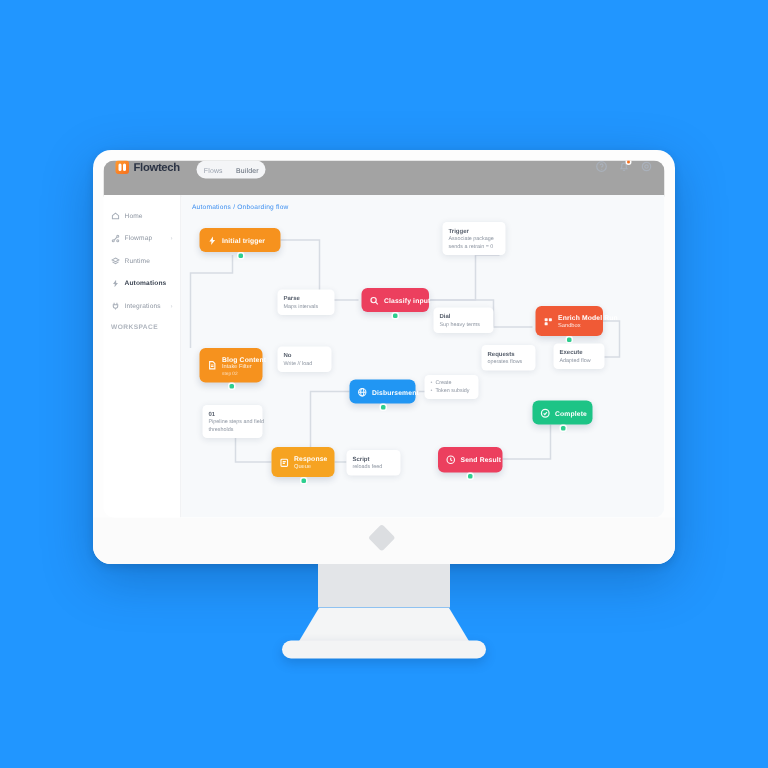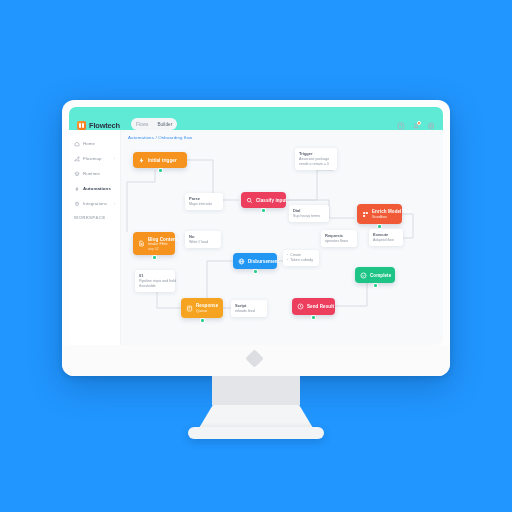--- a/index.html
+++ b/index.html
@@ -40,22 +40,22 @@
   }
   .stand-base{
     position:absolute;left:188px;top:427px;width:136px;height:12px;
     background:#f3f4f5;border-radius:6px;
     box-shadow:0 3px 8px rgba(0,40,90,.20);
   }
 
   
   .topbar{
     position:absolute;left:0;top:0;width:374px;height:23px;
-    background:#5eead4;border-bottom:1px solid #f0f1f3;
-    display:flex;align-items:flex-end;
+    background:#a3a3a3;border-bottom:1px solid #f0f1f3;
+    display:flex;align-items:flex-start;
   }
   .brand{display:flex;align-items:center;gap:3px;margin-left:8px;}
   .brand-mark{
     width:9px;height:9px;border-radius:2px;
     background:linear-gradient(135deg,#FF9A2E 0%,#F5701F 100%);
     position:relative;flex:none;
   }
   .brand-mark:after{
     content:"";position:absolute;left:2px;top:2px;width:2px;height:5px;
     background:#fff;border-radius:1px;box-shadow:3px 0 0 #fff;

